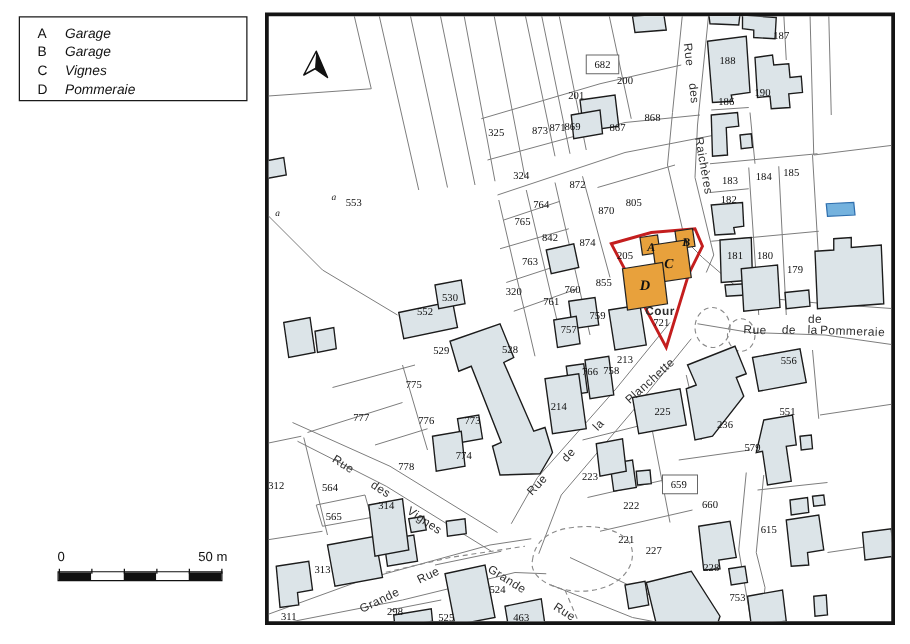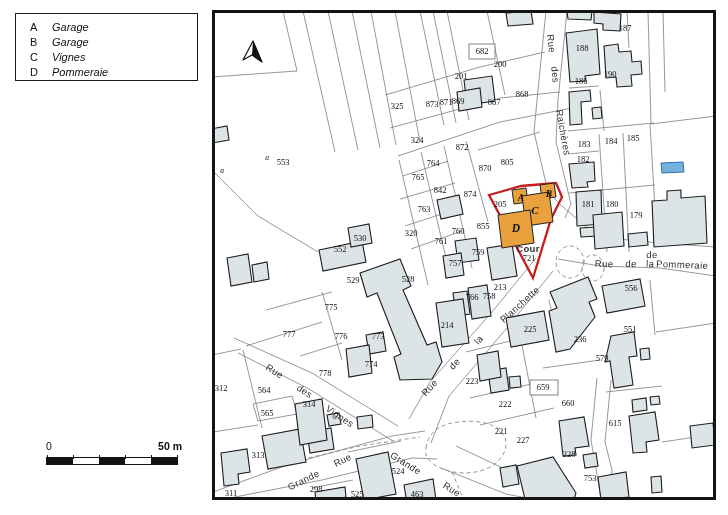--- a/index.html
+++ b/index.html
@@ -8,21 +8,21 @@
   
   #legend{position:absolute;left:15px;top:13px;width:183px;height:68px;
           border:1.6px solid #1a1a1a;background:#fff;padding-top:6px;box-sizing:border-box;}
   .lg-row{display:flex;height:15px;line-height:15px;font-size:11px;color:#111;font-weight:500;}
   .lg-key{width:22px;margin-left:14px;}
   .lg-label{flex:1;font-style:italic;}
   
   #scalebar{position:absolute;left:46px;top:440px;width:132px;height:28px;}
   .sc-labels{position:relative;height:13px;font-size:10.5px;color:#111;font-weight:500;}
   .sc-zero{position:absolute;left:0;top:0;}
-  .sc-end{position:absolute;right:-4px;top:0;font-weight:bold;}
+  .sc-end{position:absolute;right:-4px;top:0;}
   #sc-bar{position:relative;margin-top:4px;height:6px;border:1px solid #111;display:flex;}
   .sc-seg{height:100%;}
   .sc-tick{position:absolute;top:-3px;width:1px;height:4px;background:#111;}
   
   svg{position:absolute;left:0;top:0;}
   .pline{stroke:var(--pl);stroke-width:.8;fill:none;stroke-linejoin:round;}
   .dash{stroke:#8a8a8a;stroke-width:.9;fill:none;stroke-dasharray:4 3;}
   .bld{fill:var(--bld);stroke:var(--blds);stroke-width:1.1;stroke-linejoin:miter;}
   .pond{fill:var(--pond);stroke:#2f6fae;stroke-width:1;}
   .subj-out{fill:none;stroke:var(--subj);stroke-width:2.3;stroke-linejoin:miter;}

